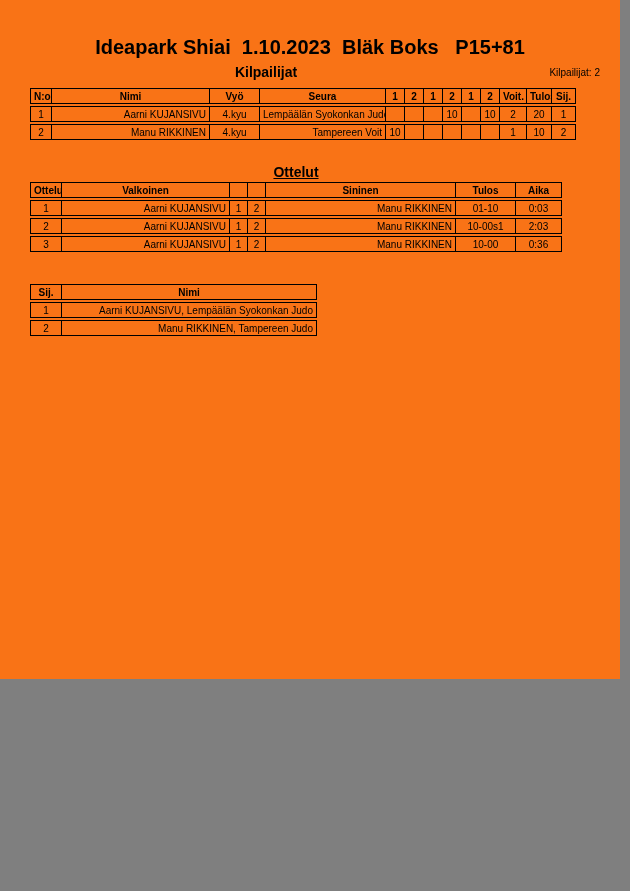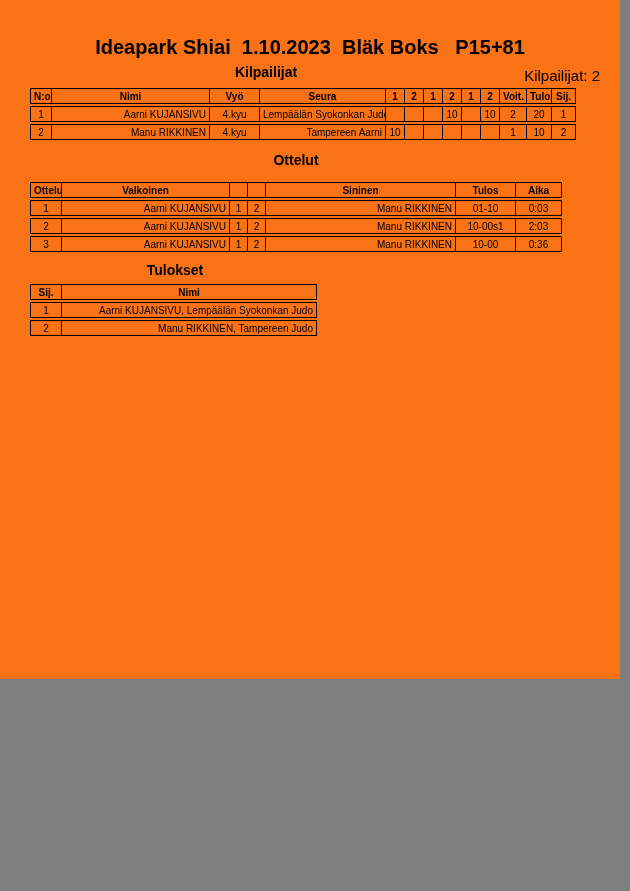--- a/index.html
+++ b/index.html
@@ -24,26 +24,26 @@
     font-weight: bold;
     white-space: pre;
   }
   .sec-heading {
     position: absolute;
     font-size: 14px;
     font-weight: bold;
     text-align: center;
   }
   .h-kilpailijat { top: 64px; left: 0; width: 532px; }
-  .h-ottelut     { top: 152px; left: 0; width: 592px; }
+  .h-ottelut     { top: 164px; left: 0; width: 592px; text-decoration: underline; }
   .h-tulokset    { top: 262px; left: 0; width: 350px; }
   .count-label {
     position: absolute;
     top: 67px; right: 20px;
-    font-size: 15px;
+    font-size: 10px;
   }
   table {
     position: absolute;
     border-collapse: separate;
     border-spacing: 0 2px;
     table-layout: fixed;
     font-size: 10px;
   }
   .t-competitors { top: 86px;  left: 30px; width: 546px; }
   .t-matches     { top: 180px; left: 30px; width: 532px; }
@@ -117,21 +117,21 @@
       <td class="c"></td>
       <td class="c">10</td>
       <td class="c">2</td>
       <td class="c">20</td>
       <td class="c">1</td>
     </tr>
     <tr>
       <td class="c">2</td>
       <td class="l">Manu RIKKINEN</td>
       <td class="c">4.kyu</td>
-      <td class="l">Tampereen Aarni</td>
+      <td class="l">Tampereen Voit</td>
       <td class="c">10</td>
       <td class="c"></td>
       <td class="c"></td>
       <td class="c"></td>
       <td class="c"></td>
       <td class="c"></td>
       <td class="c">1</td>
       <td class="c">10</td>
       <td class="c">2</td>
     </tr>
@@ -183,21 +183,20 @@
       <td class="l">Aarni KUJANSIVU</td>
       <td class="c">1</td>
       <td class="c">2</td>
       <td class="l">Manu RIKKINEN</td>
       <td class="c">10-00</td>
       <td class="c">0:36</td>
     </tr>
   </tbody>
     </table>
 
-  <div class="sec-heading h-tulokset">Tulokset</div>
 
   <table class="t-results">
     <colgroup>
       <col style="width:32px">
         <col style="width:255px">
     </colgroup>
     <tbody>
         <tr>
       <th>Sij.</th>
       <th>Nimi</th>

